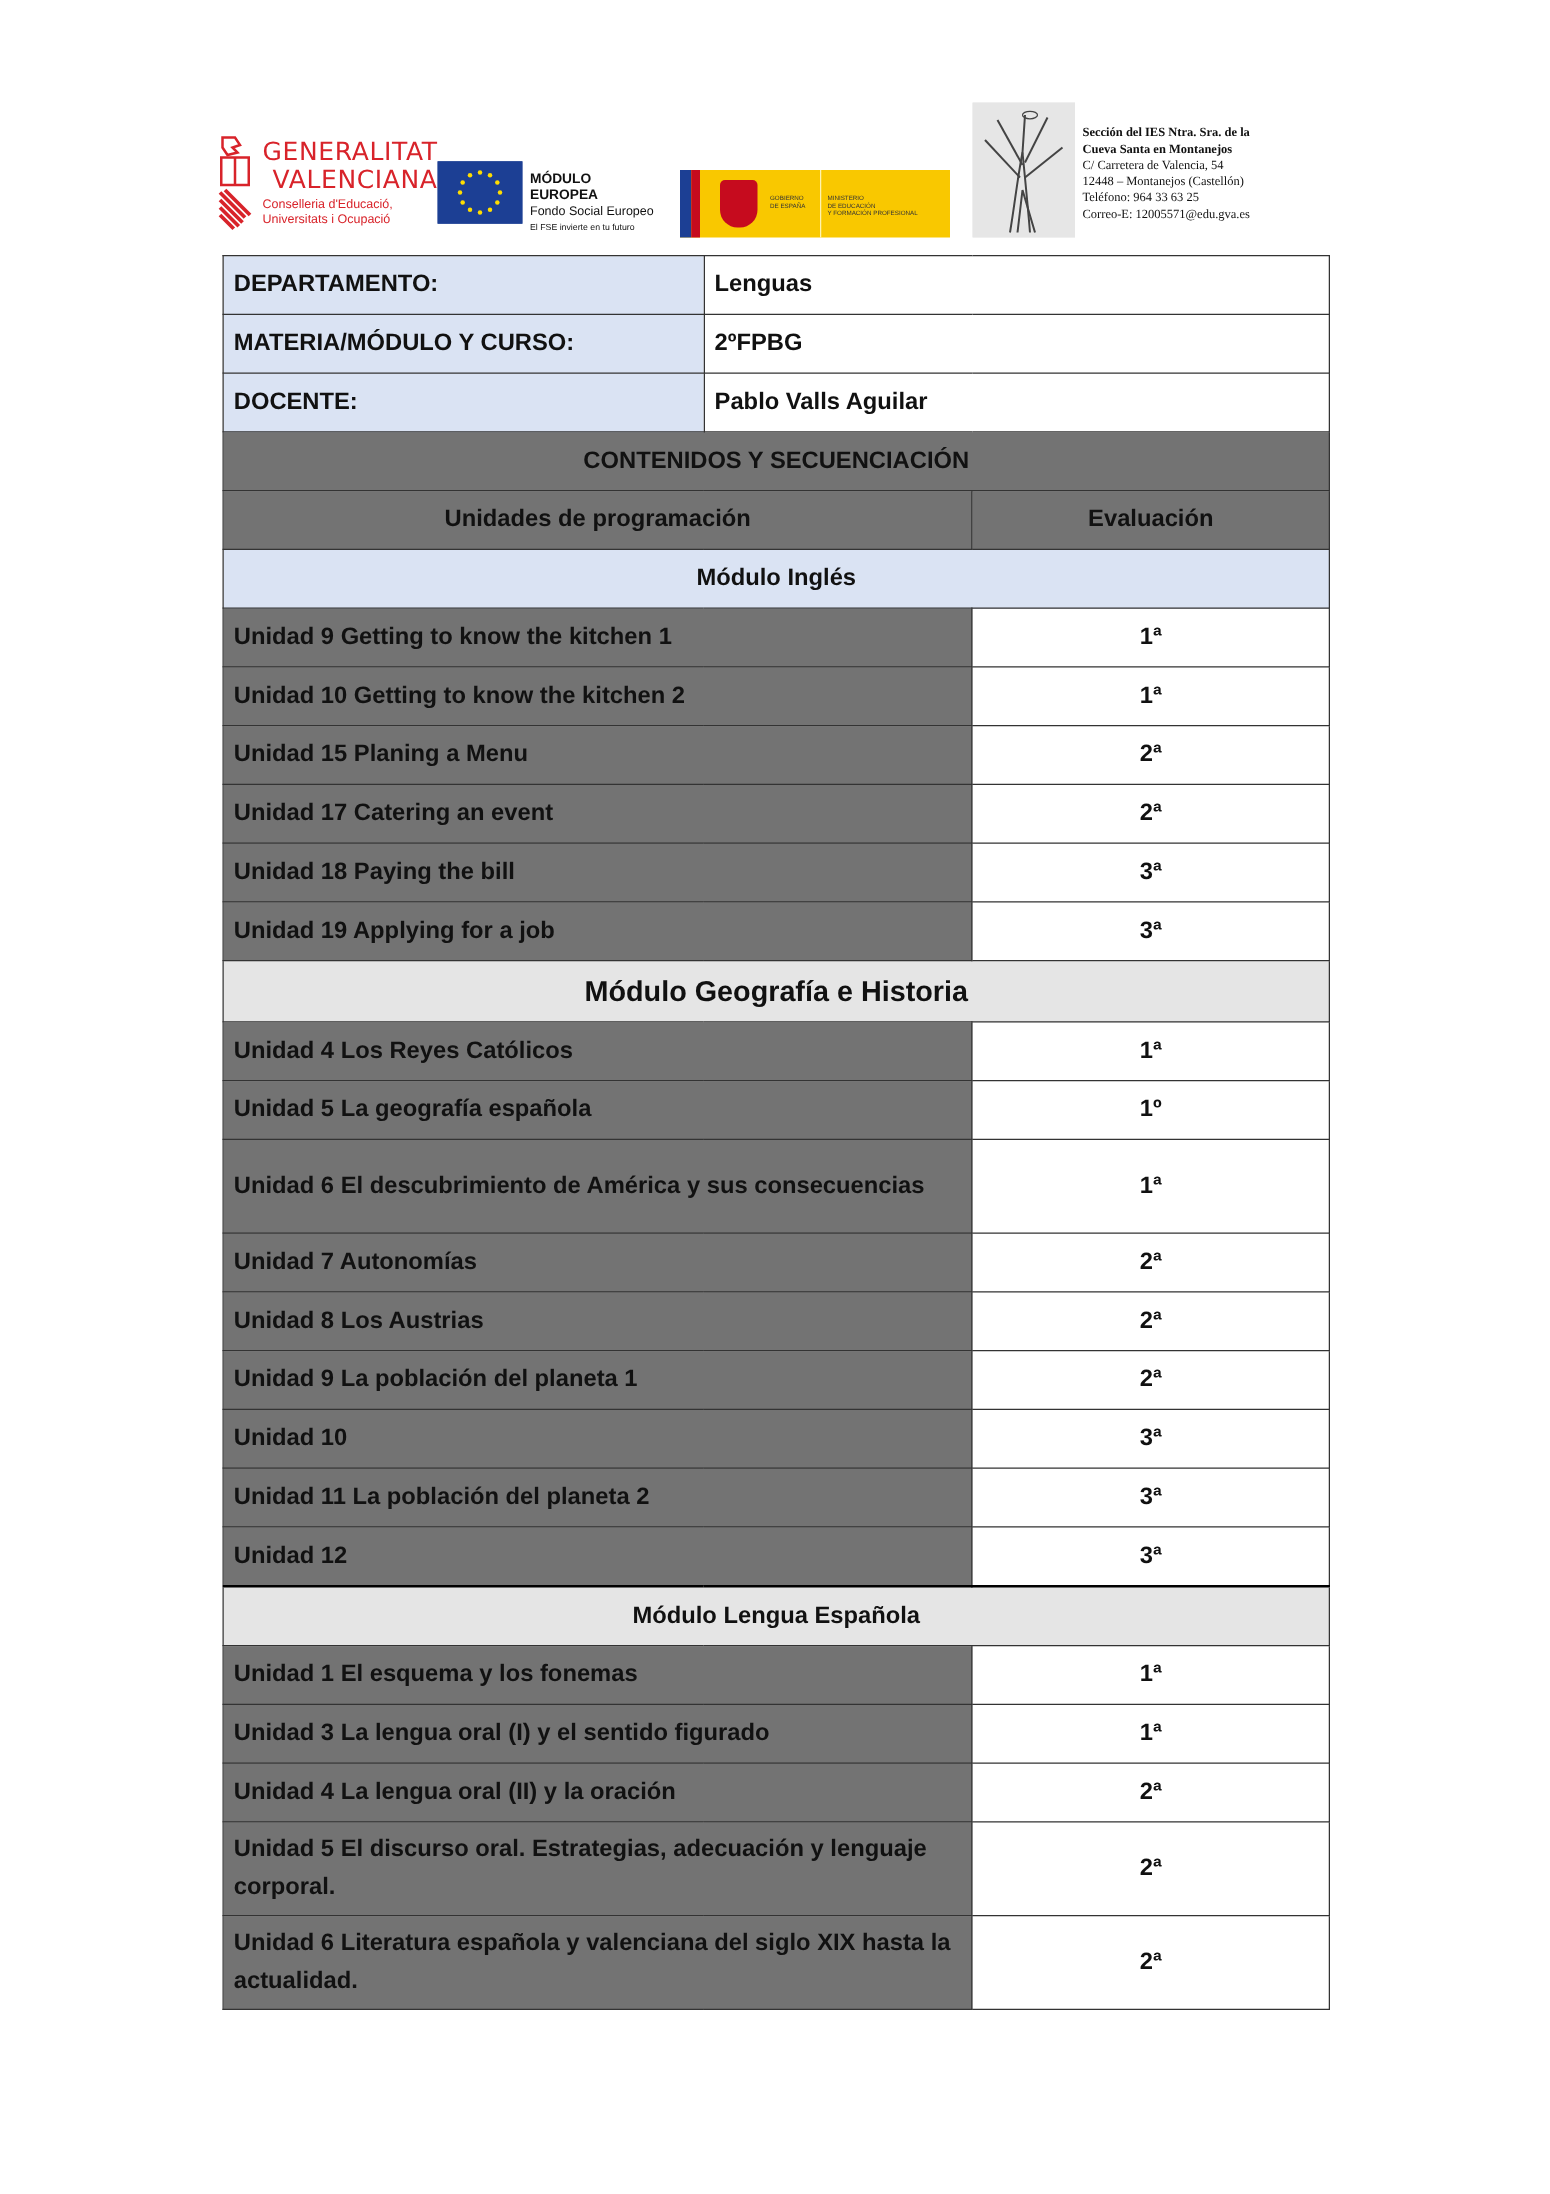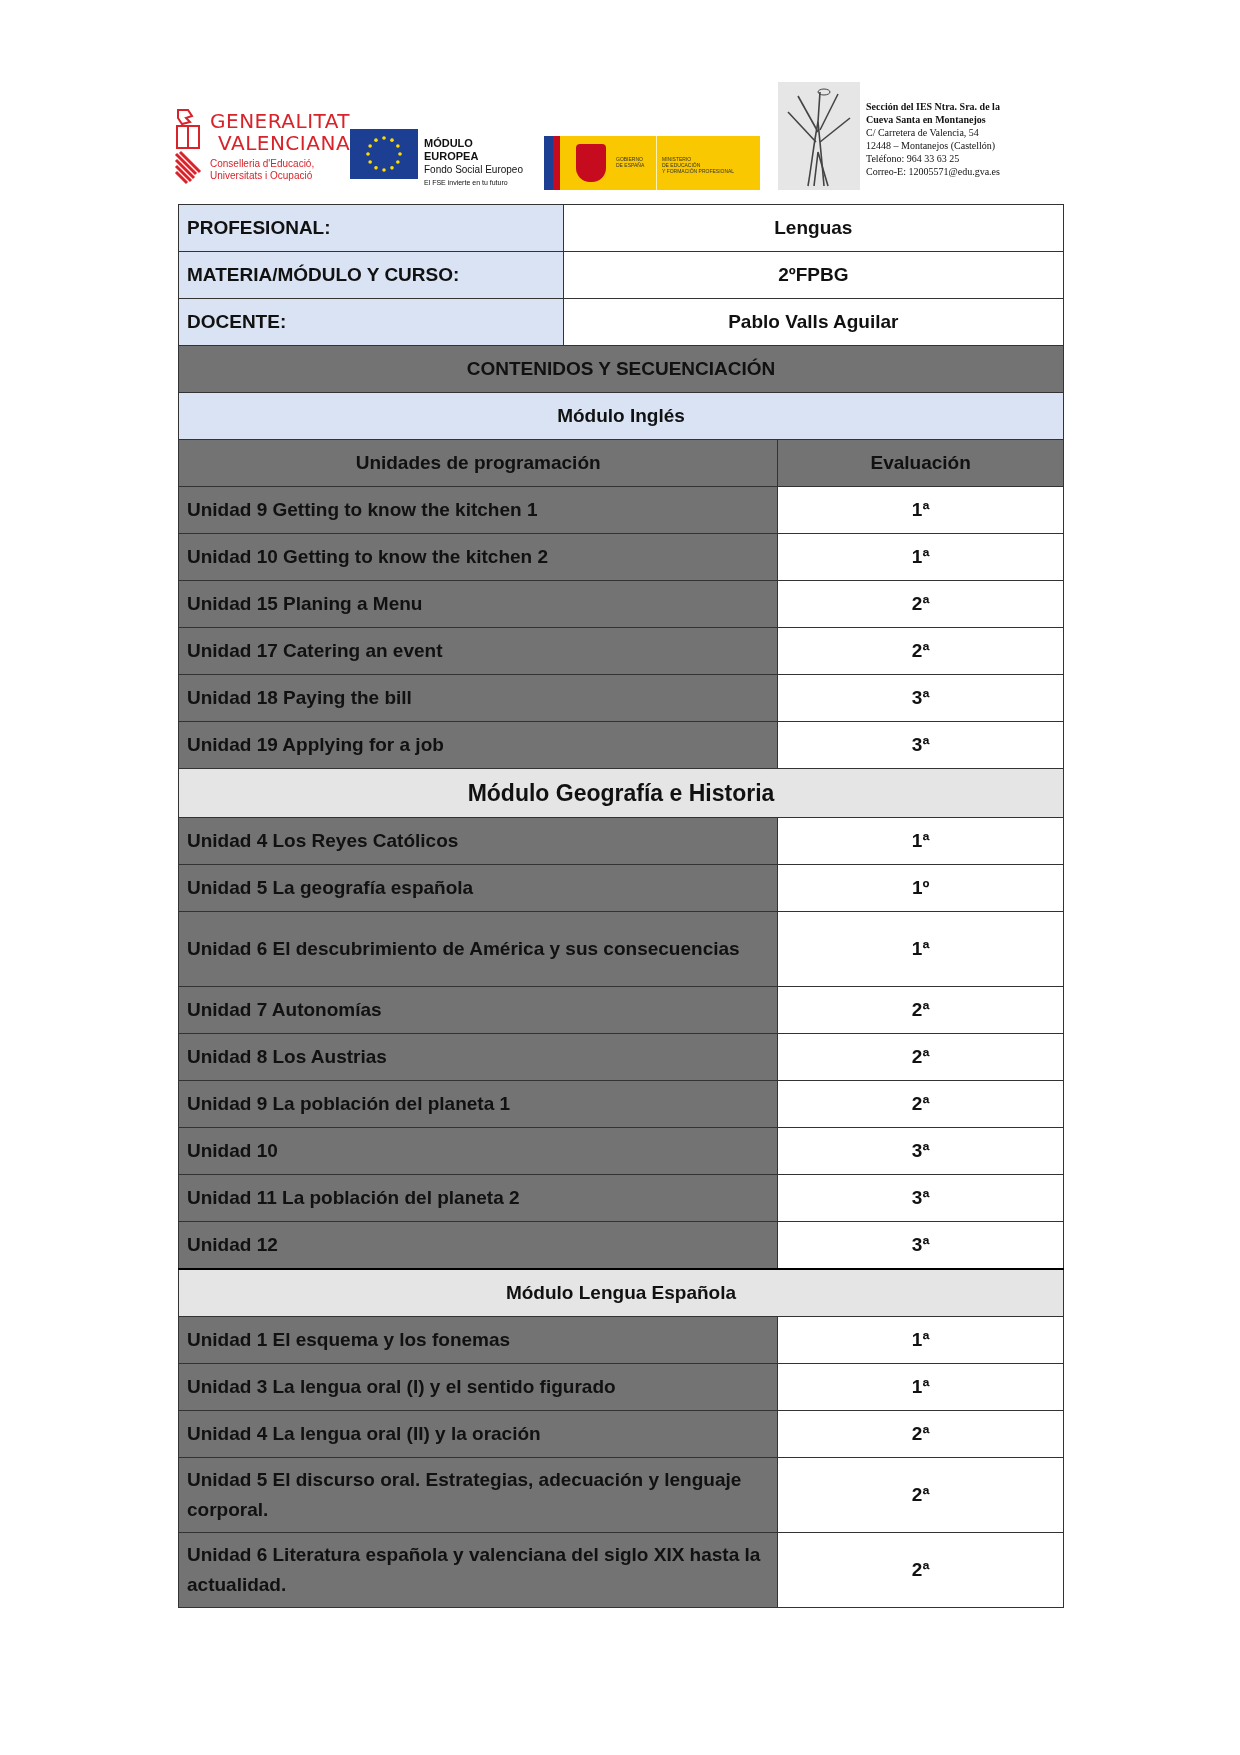--- a/index.html
+++ b/index.html
@@ -21,21 +21,21 @@
   .es .g1 { position: absolute; left: 72px; top: 20px; font-size: 5px; line-height: 6px; color: #333; }
   .es .div { position: absolute; left: 112px; top: 0; width: 1px; height: 54px; background: #fff3b0; }
   .es .g2 { position: absolute; left: 118px; top: 20px; font-size: 5px; line-height: 6px; color: #333; }
   .tree { position: absolute; left: 608px; top: 0; width: 82px; height: 108px; background: #e6e6e6; }
   .ies { position: absolute; left: 696px; top: 18px; width: 210px; font-size: 10px; line-height: 13px; font-family: Liberation Serif, serif; }
   .ies .b { font-weight: bold; }
 
   table.main { position: absolute; left: 178px; top: 204px; width: 886px; border-collapse: collapse; font-family: "Liberation Sans", sans-serif; }
   table.main td { border: 1px solid #333; font-size: 19px; font-weight: bold; padding: 0 8px; height: 46px; vertical-align: middle; }
   td.lbl { background: #dae3f3; }
-  td.val { background: #fff; text-align: center; }
+  td.val { background: #fff; }
   td.hdr { background: #737373; text-align: center; }
   td.mod { background: #dae3f3; text-align: center; }
   td.mod2 { background: #e5e5e5; text-align: center; }
   td.mod2.big { font-size: 23px; height: 48px; }
   td.unit { background: #737373; }
   td.ev { background: #fff; text-align: center; }
   td.unit.tall { height: 74px; line-height: 30px; }
   tr.thick-top td { border-top: 2px solid #000; }
 </style>
 </head>
@@ -131,42 +131,42 @@
 </div>
 
 <table class="main">
     <colgroup>
       <col style="width:385px">
       <col style="width:215px">
       <col style="width:286px">
     </colgroup>
     <tbody>
       <tr>
-        <td class="lbl">PROFESIONAL:</td>
+        <td class="lbl">DEPARTAMENTO:</td>
         <td class="val" colspan="2">Lenguas</td>
       </tr>
       <tr>
         <td class="lbl">MATERIA/MÓDULO Y CURSO:</td>
         <td class="val" colspan="2">2ºFPBG</td>
       </tr>
       <tr>
         <td class="lbl">DOCENTE:</td>
         <td class="val" colspan="2">Pablo Valls Aguilar</td>
       </tr>
       <tr>
         <td class="hdr" colspan="3">CONTENIDOS Y SECUENCIACIÓN</td>
       </tr>
       <tr>
-        <td class="mod" colspan="3">Módulo Inglés</td>
-      </tr>
-      <tr>
         <td class="hdr" colspan="2">Unidades de programación</td>
         <td class="hdr">Evaluación</td>
       </tr>
       <tr>
+        <td class="mod" colspan="3">Módulo Inglés</td>
+      </tr>
+      <tr>
         <td class="unit" colspan="2">Unidad 9 Getting to know the kitchen 1</td>
         <td class="ev">1ª</td>
       </tr>
       <tr>
         <td class="unit" colspan="2">Unidad 10 Getting to know the kitchen 2</td>
         <td class="ev">1ª</td>
       </tr>
       <tr>
         <td class="unit" colspan="2">Unidad 15 Planing a Menu</td>
         <td class="ev">2ª</td>

